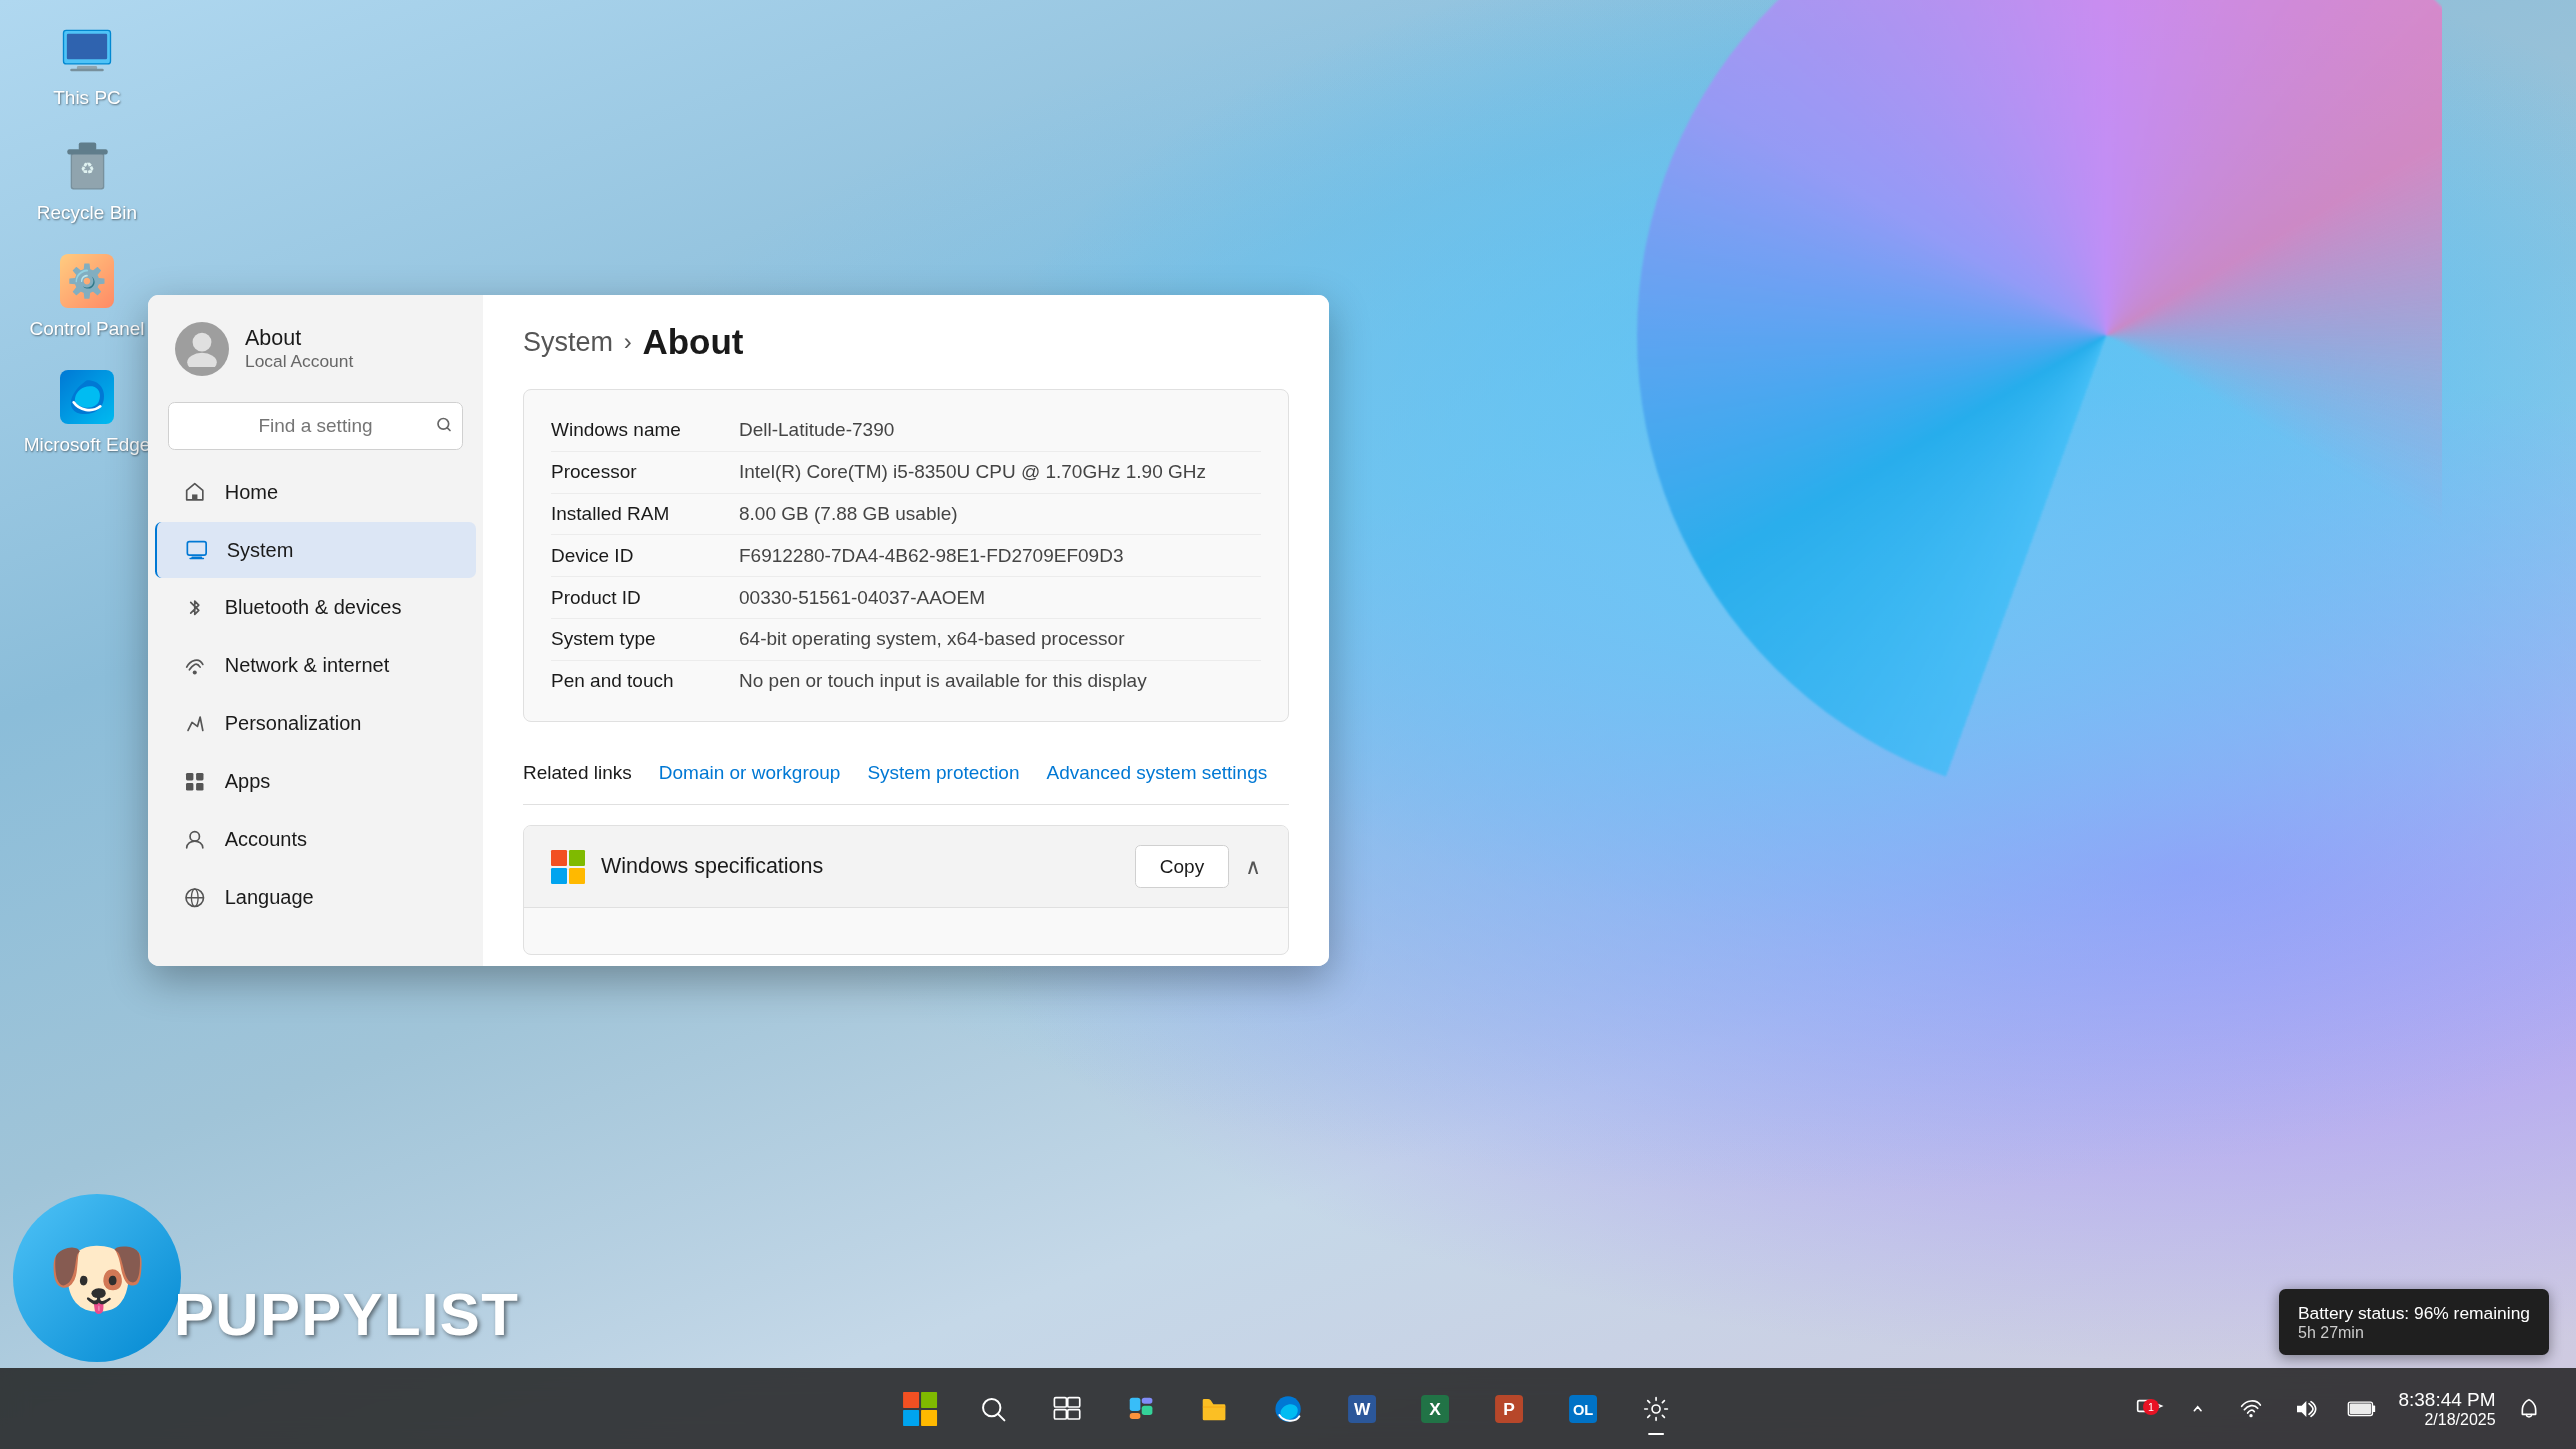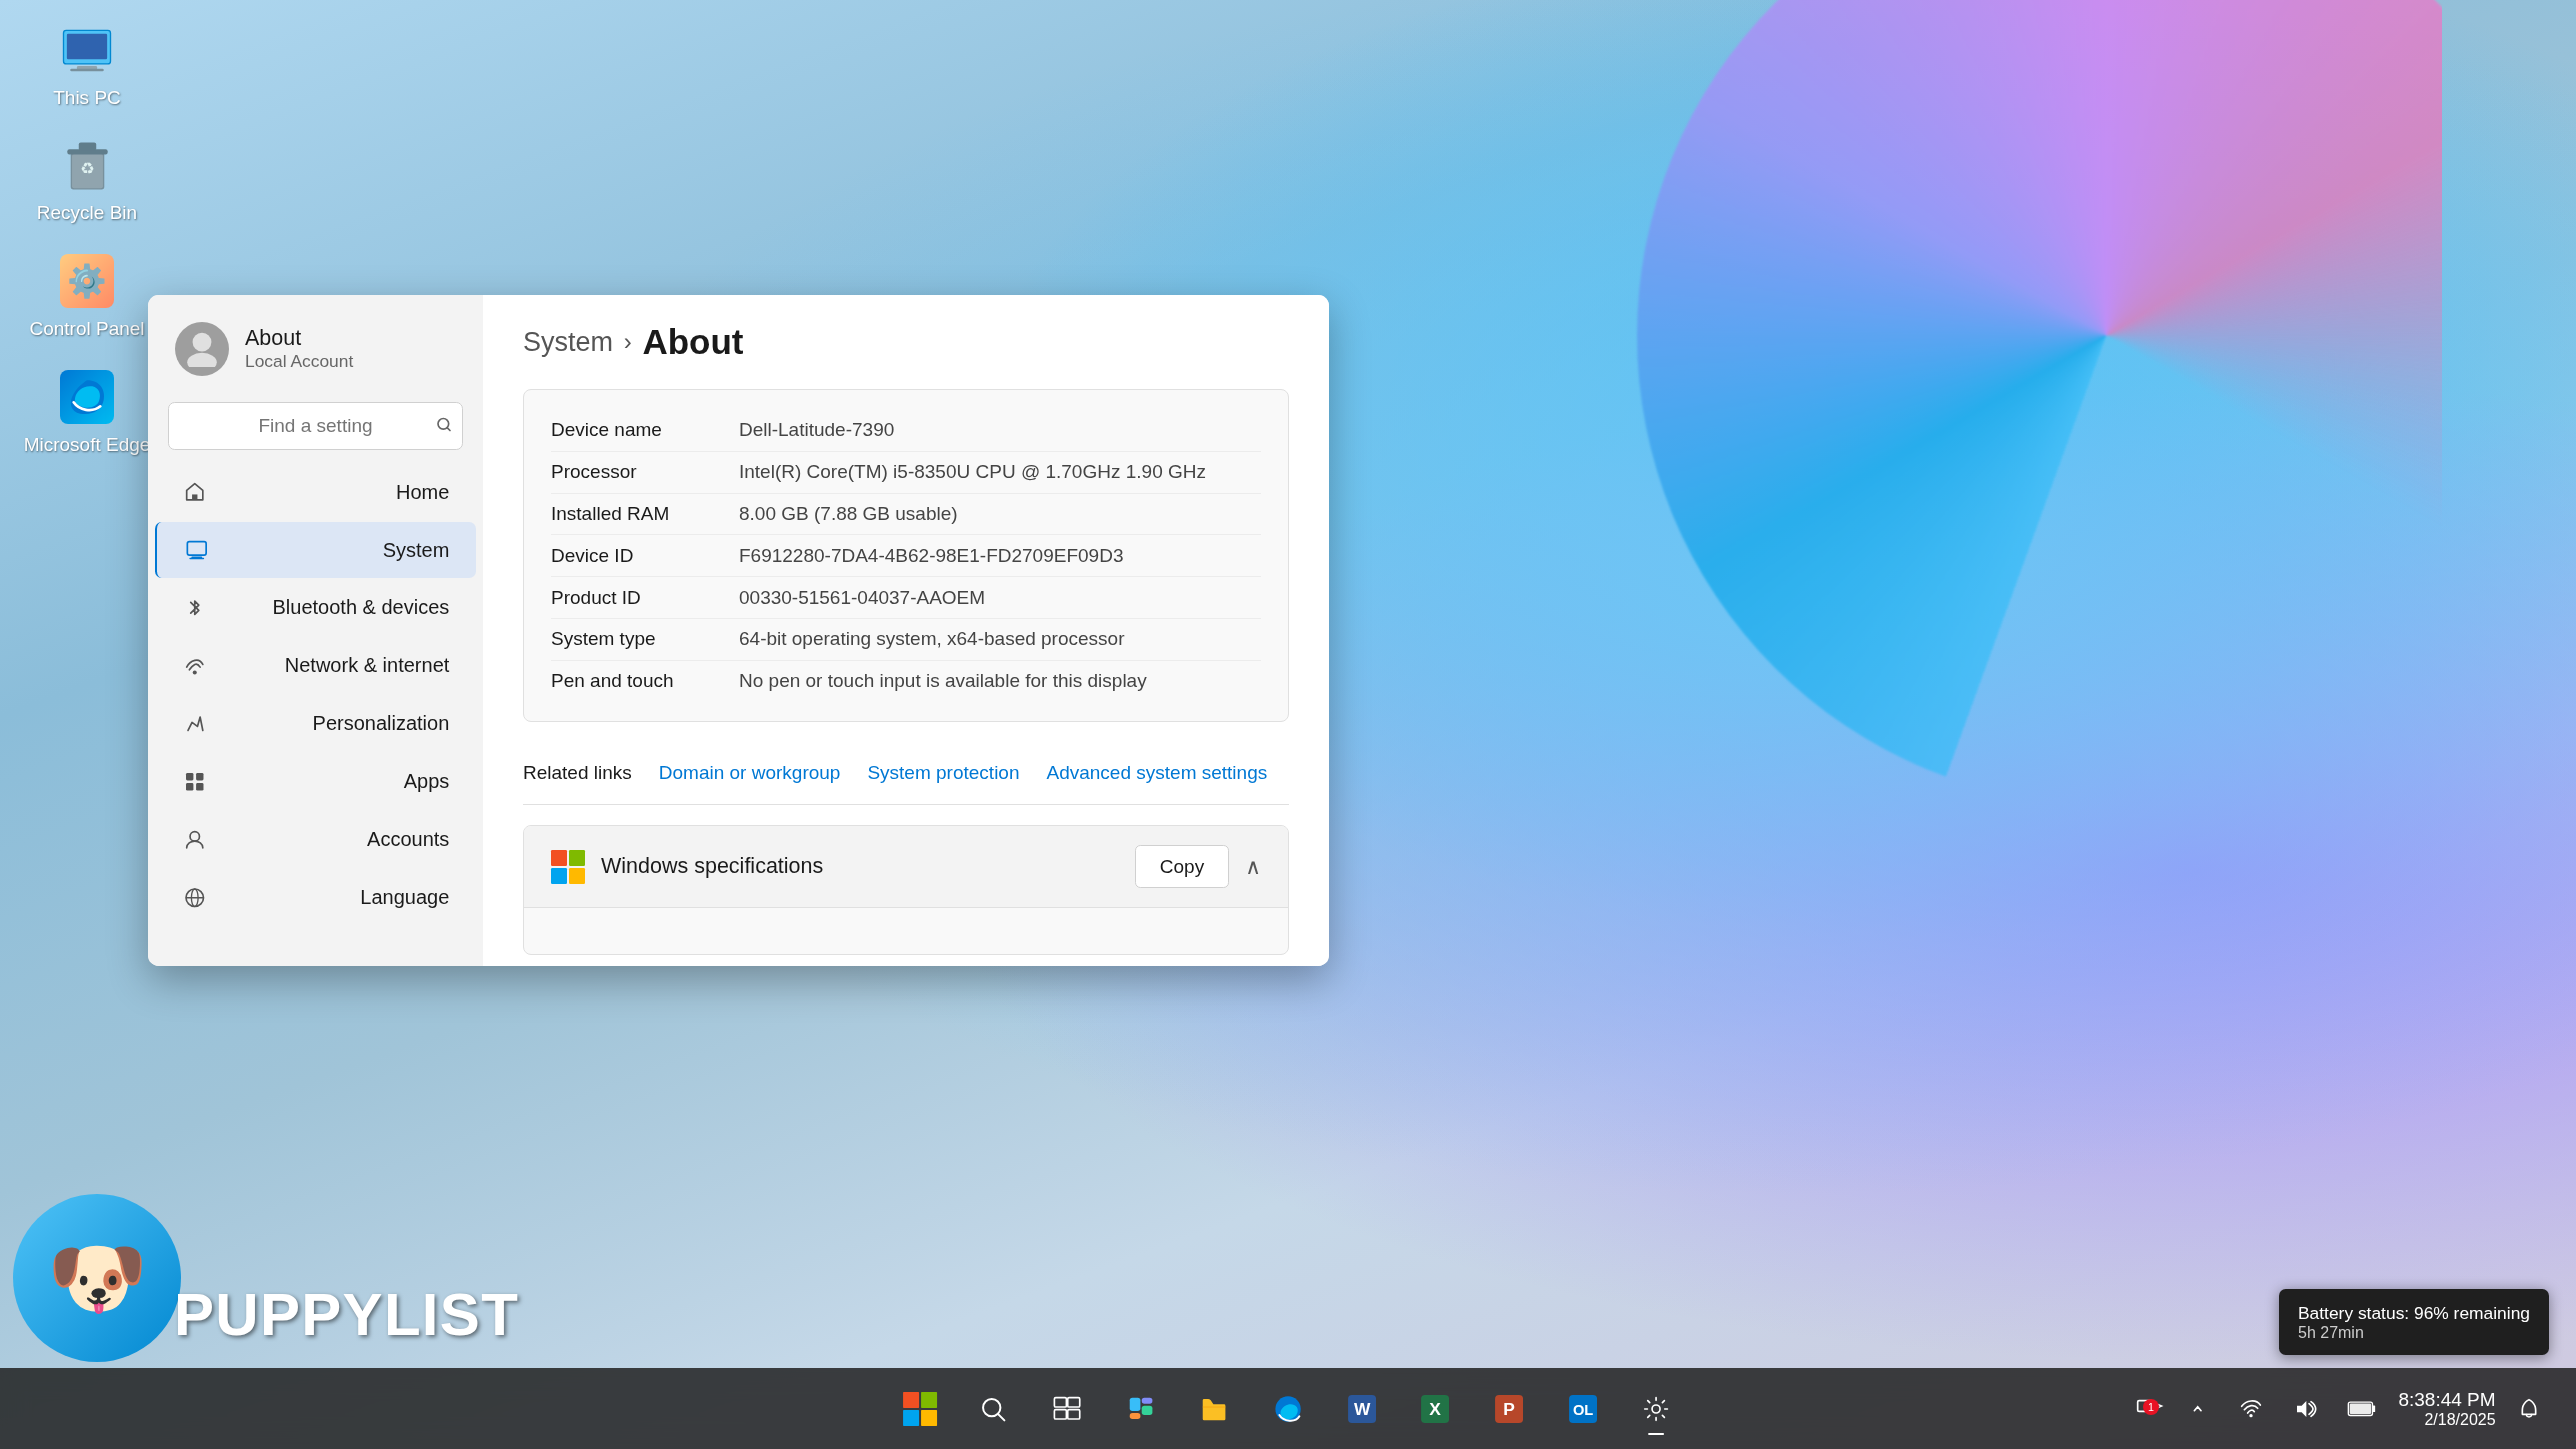--- a/index.html
+++ b/index.html
@@ -236,21 +236,20 @@
     .nav-item {
       display: flex;
       align-items: center;
       gap: 16px;
       padding: 14.8px 27px;
       cursor: pointer;
       border-radius: 6.7px;
       margin: 1.3px 6.7px;
       font-size: 20px;
       color: #1a1a1a;
-      justify-content: space-between;
     }
     .nav-item.active {
       background: #dce6f5;
       border-left: 2.7px solid #0078d4;
     }
 
     .nav-icon {
       width: 27px;
       height: 27px;
       display: flex;
@@ -765,21 +764,21 @@
 
         <div class="breadcrumb">
           <span class="breadcrumb-system">System</span>
           <span class="breadcrumb-separator">›</span>
           <span class="breadcrumb-current">About</span>
         </div>
 
         <div class="specs-section">
 
           <div class="spec-row">
-            <span class="spec-label">Device name</span>
+            <span class="spec-label">Windows name</span>
             <span class="spec-value">Dell-Latitude-7390</span>
           </div>
           <div class="spec-row">
             <span class="spec-label">Processor</span>
             <span class="spec-value">Intel(R) Core(TM) i5-8350U CPU @ 1.70GHz   1.90 GHz</span>
           </div>
           <div class="spec-row">
             <span class="spec-label">Installed RAM</span>
             <span class="spec-value">8.00 GB (7.88 GB usable)</span>
           </div>

